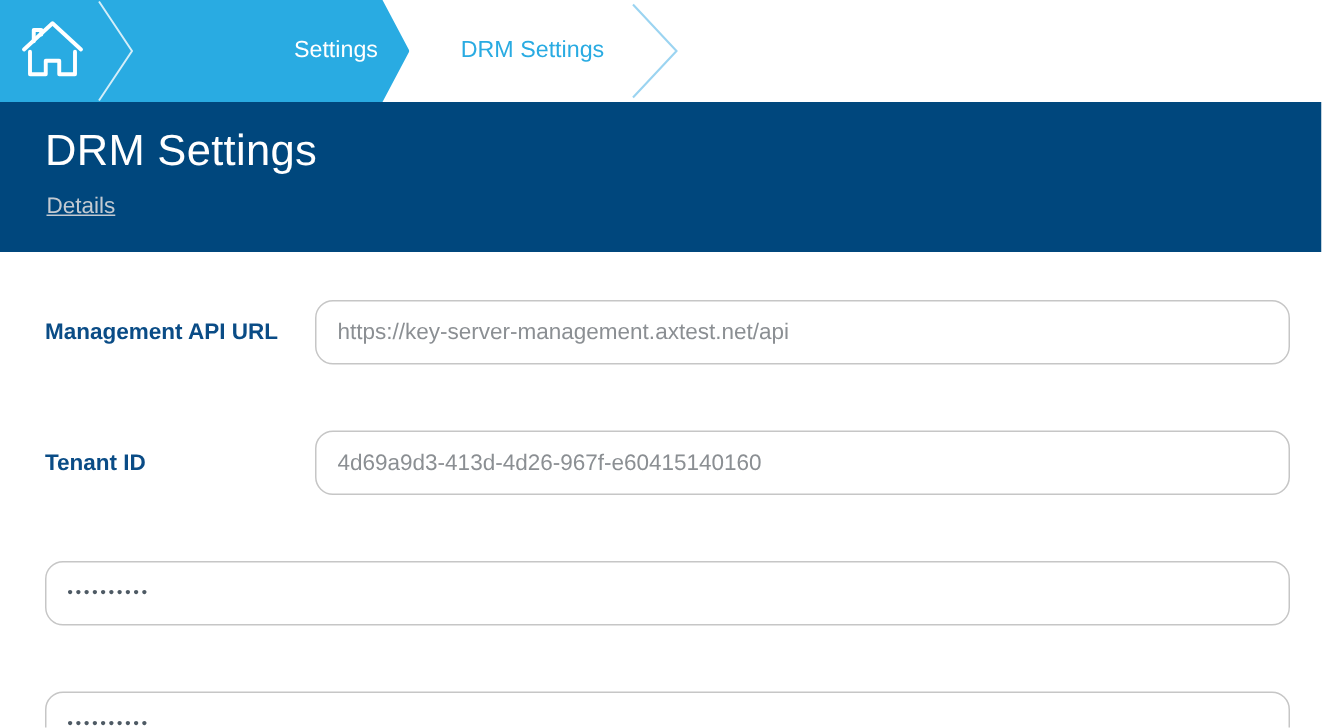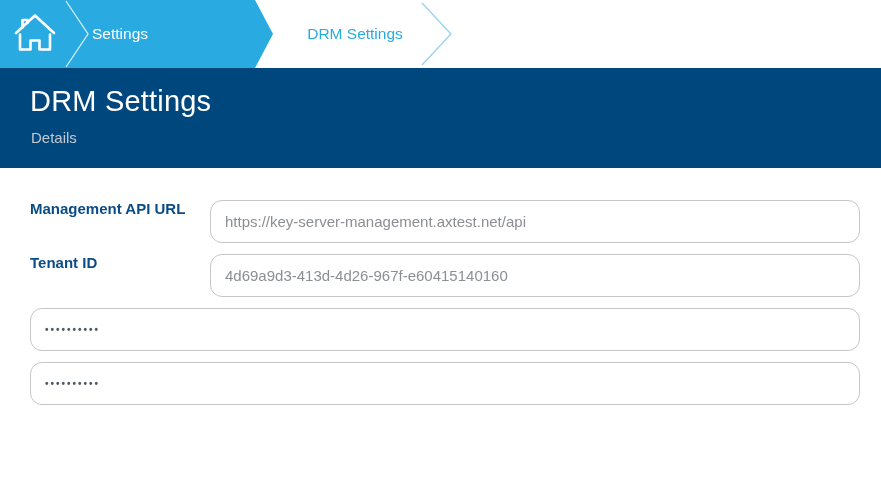--- a/index.html
+++ b/index.html
@@ -18,45 +18,45 @@
     background:#29abe2;
     clip-path:polygon(0 0, 255px 0, 273px 34px, 255px 68px, 0 68px);
   }
   .home-btn {
     position:absolute; left:0; top:0; width:70px; height:68px;
     display:flex; align-items:center; justify-content:center; cursor:pointer;
   }
   .sep-chevron { position:absolute; left:62px; top:0; pointer-events:none; }
   .crumb-label-settings {
     position:absolute; left:92px; top:0; width:160px; height:68px;
-    display:flex; align-items:center; justify-content:flex-start;
+    display:flex; align-items:center; justify-content:flex-end;
     color:#ffffff; font-size:15.5px; cursor:pointer;
   }
   .crumb-label-drm {
     position:absolute; left:285px; top:0; width:140px; height:68px;
     display:flex; align-items:center; justify-content:center;
     color:#29abe2; font-size:15.5px; cursor:pointer;
   }
   .chev-outline { position:absolute; left:420px; top:0; pointer-events:none; }
 
   
   .page-header {
     height:100px; background:#00477d;
     padding:17px 0 0 30px; box-sizing:border-box;
   }
   .page-title {
     margin:0; color:#ffffff; font-size:29px; font-weight:400; letter-spacing:0.2px;
   }
   .page-subtitle {
-    margin:11px 0 0 1px; color:#c3cad1; font-size:15px; font-weight:400;
+    margin:11px 0 0 1px; color:#c3cad1; font-size:15px; font-weight:400;text-decoration:underline;
   }
 
   
   .form-area { padding:32px 21px 0 30px; }
-  .form-row { display:flex; margin-bottom:11px; }
+  .form-row { display:flex; align-items:center; margin-bottom:44px; }
   .field-label {
     width:180px; min-width:180px; box-sizing:border-box; padding-right:12px;
     color:#0a4c86; font-weight:bold; font-size:15px; line-height:18px;
   }
   .text-input {
     flex:1; height:43px; box-sizing:border-box;
     border:1px solid #c6c6c6; border-radius:12px;
     padding:0 14px; background:#ffffff;
     font-family:"Liberation Sans", sans-serif;
     font-size:15px; color:#8b8f93;

